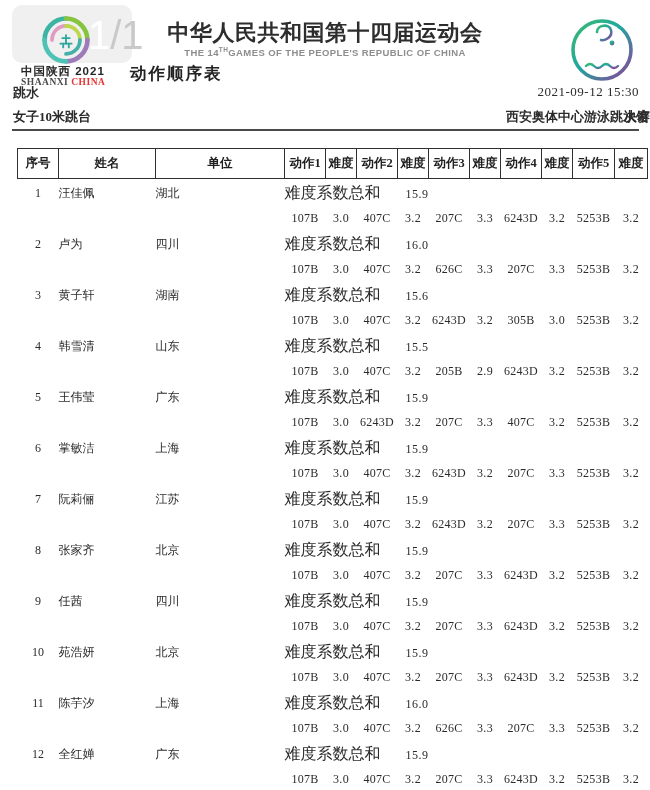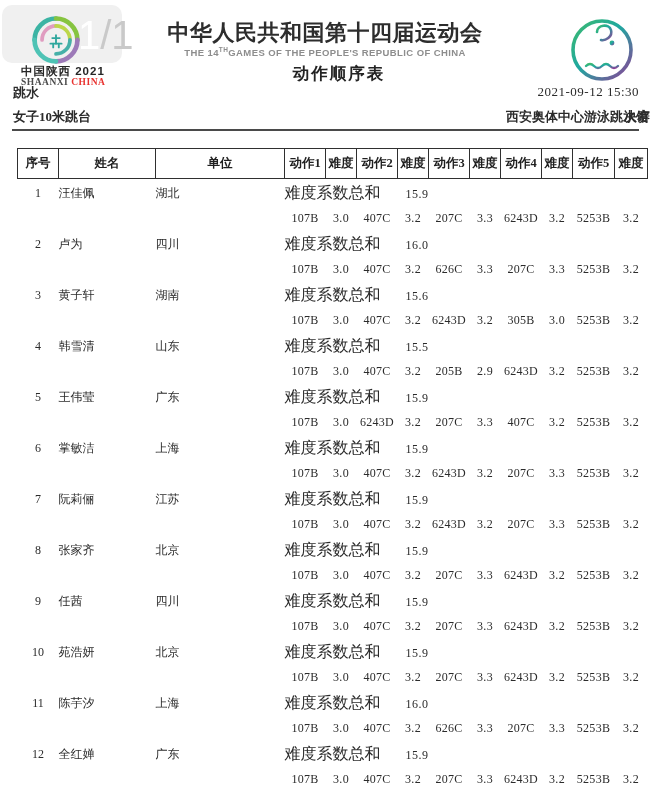--- a/index.html
+++ b/index.html
@@ -8,21 +8,21 @@
     position:relative;
     width:650px;height:790px;
     margin:0 auto;
     background:#ffffff;
     overflow:hidden;
     font-family:"Liberation Serif","DejaVu Serif",serif;
     color:#2b2b2b;
   }
   
   .logo-box{
-    position:absolute;left:2px;top:5px;width:120px;height:58px;
+    position:absolute;left:12px;top:5px;width:120px;height:58px;
     background:#f0f0f0;border-radius:10px;
   }
   .emblem-svg{position:absolute;left:26px;top:7px;}
   .watermark{
     position:absolute;left:76px;top:10px;
     font-family:"Liberation Sans","DejaVu Sans",sans-serif;
     font-size:40px;font-weight:400;line-height:1;
   }
   .wm-first{color:#ffffff;}
   .wm-rest{color:#c9c9c9;}
@@ -44,22 +44,22 @@
     font-weight:bold;font-size:22px;color:#2d2d2d;letter-spacing:0.5px;
   }
   .title-en{
     position:absolute;left:120px;top:46px;width:410px;
     text-align:center;
     font-family:"Liberation Sans","DejaVu Sans",sans-serif;
     font-weight:bold;font-size:9.5px;color:#8d8d8d;letter-spacing:0.4px;
   }
   .title-en sup{font-size:6.5px;}
   .doc-title{
-    position:absolute;left:144px;top:63px;width:390px;
-    text-align:center;
+    position:absolute;left:130px;top:63px;width:390px;
+    text-align:left;
     font-family:"Liberation Sans","DejaVu Sans",sans-serif;
     font-weight:bold;font-size:16.5px;color:#232323;letter-spacing:2px;
   }
   .picto-svg{position:absolute;left:568px;top:14px;}
   
   .info-sport{position:absolute;left:13px;top:84px;font-weight:bold;font-size:13px;}
   .info-date{position:absolute;right:11px;top:84px;font-size:13px;letter-spacing:0.5px;}
   .info-event{position:absolute;left:13px;top:108px;font-weight:bold;font-size:13px;}
   .info-round{position:absolute;left:0;top:108px;width:650px;text-align:right;font-weight:bold;font-size:13px;}
   .info-venue{position:absolute;right:1px;top:108px;font-weight:bold;font-size:13px;margin-left:11px;}

